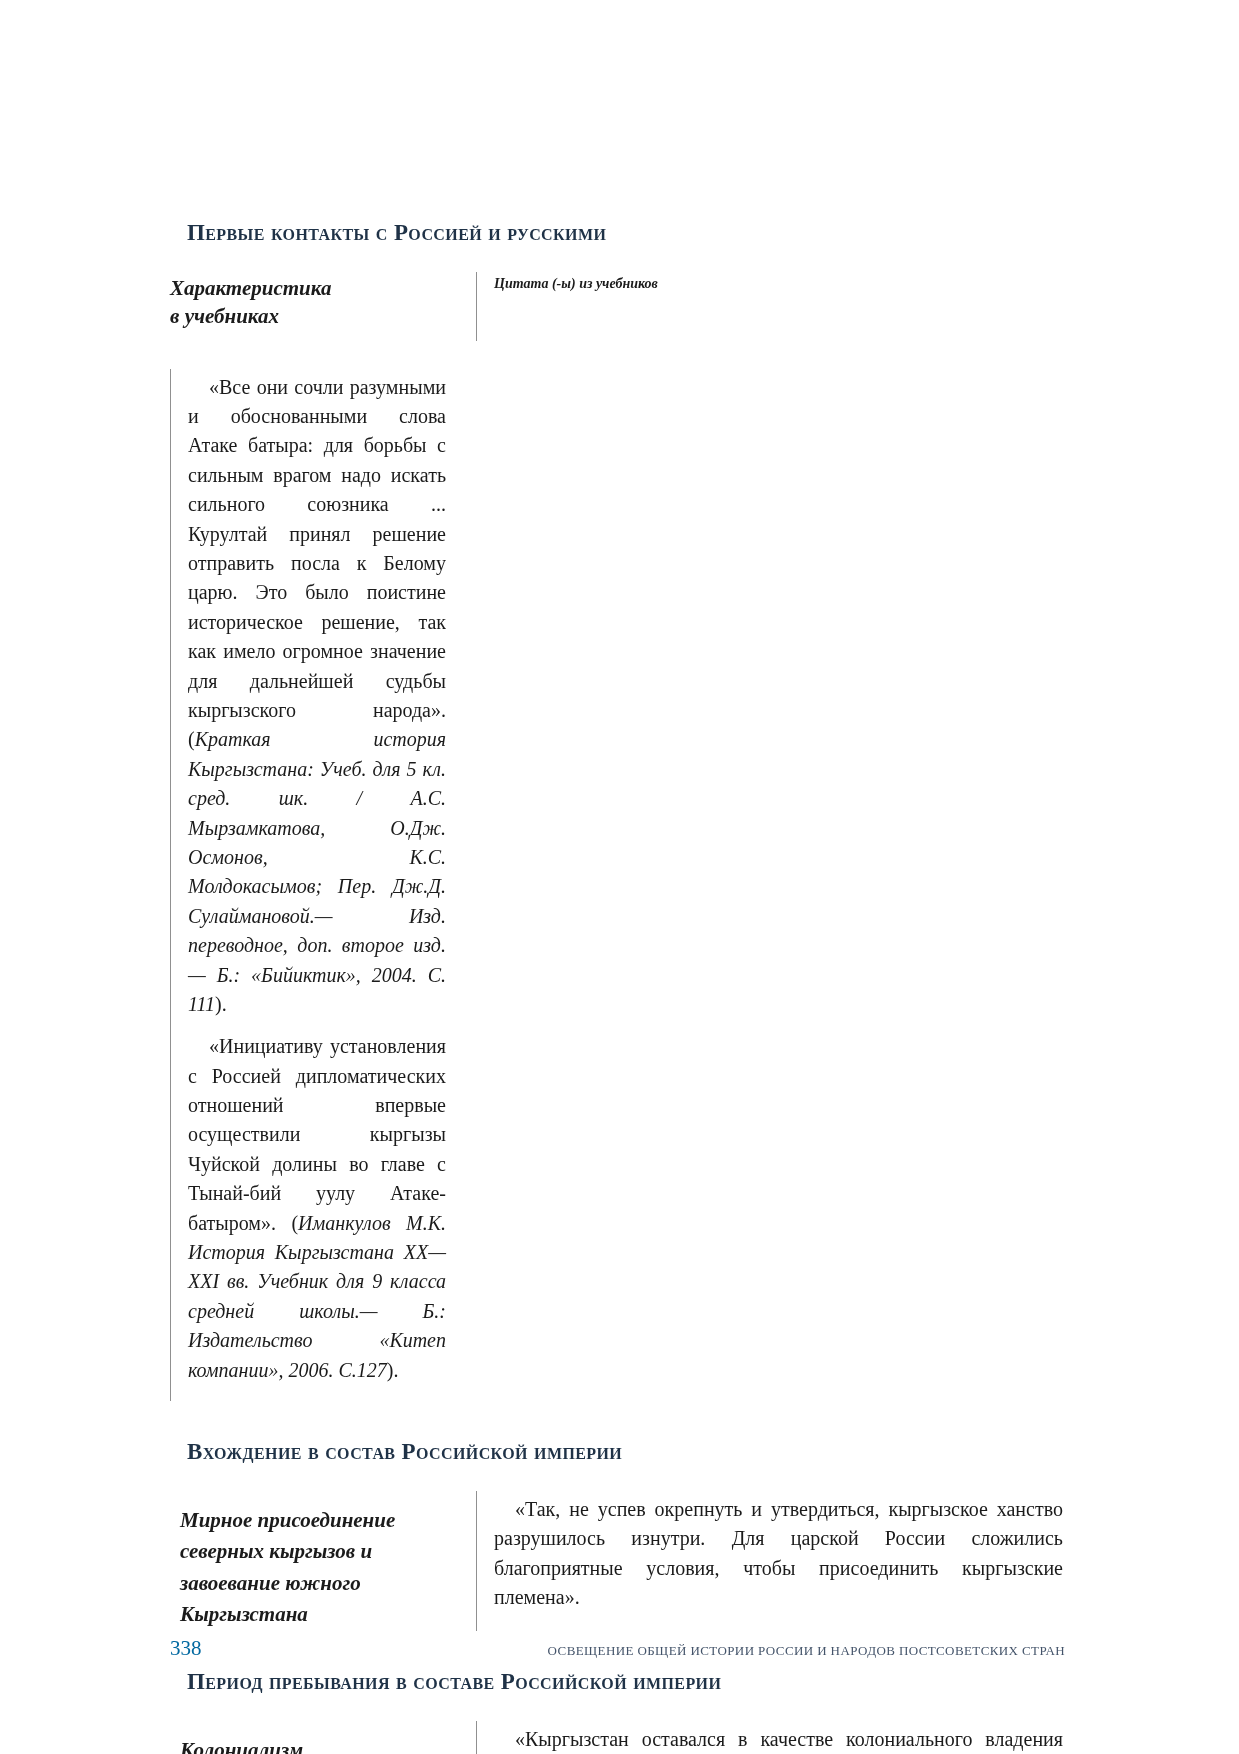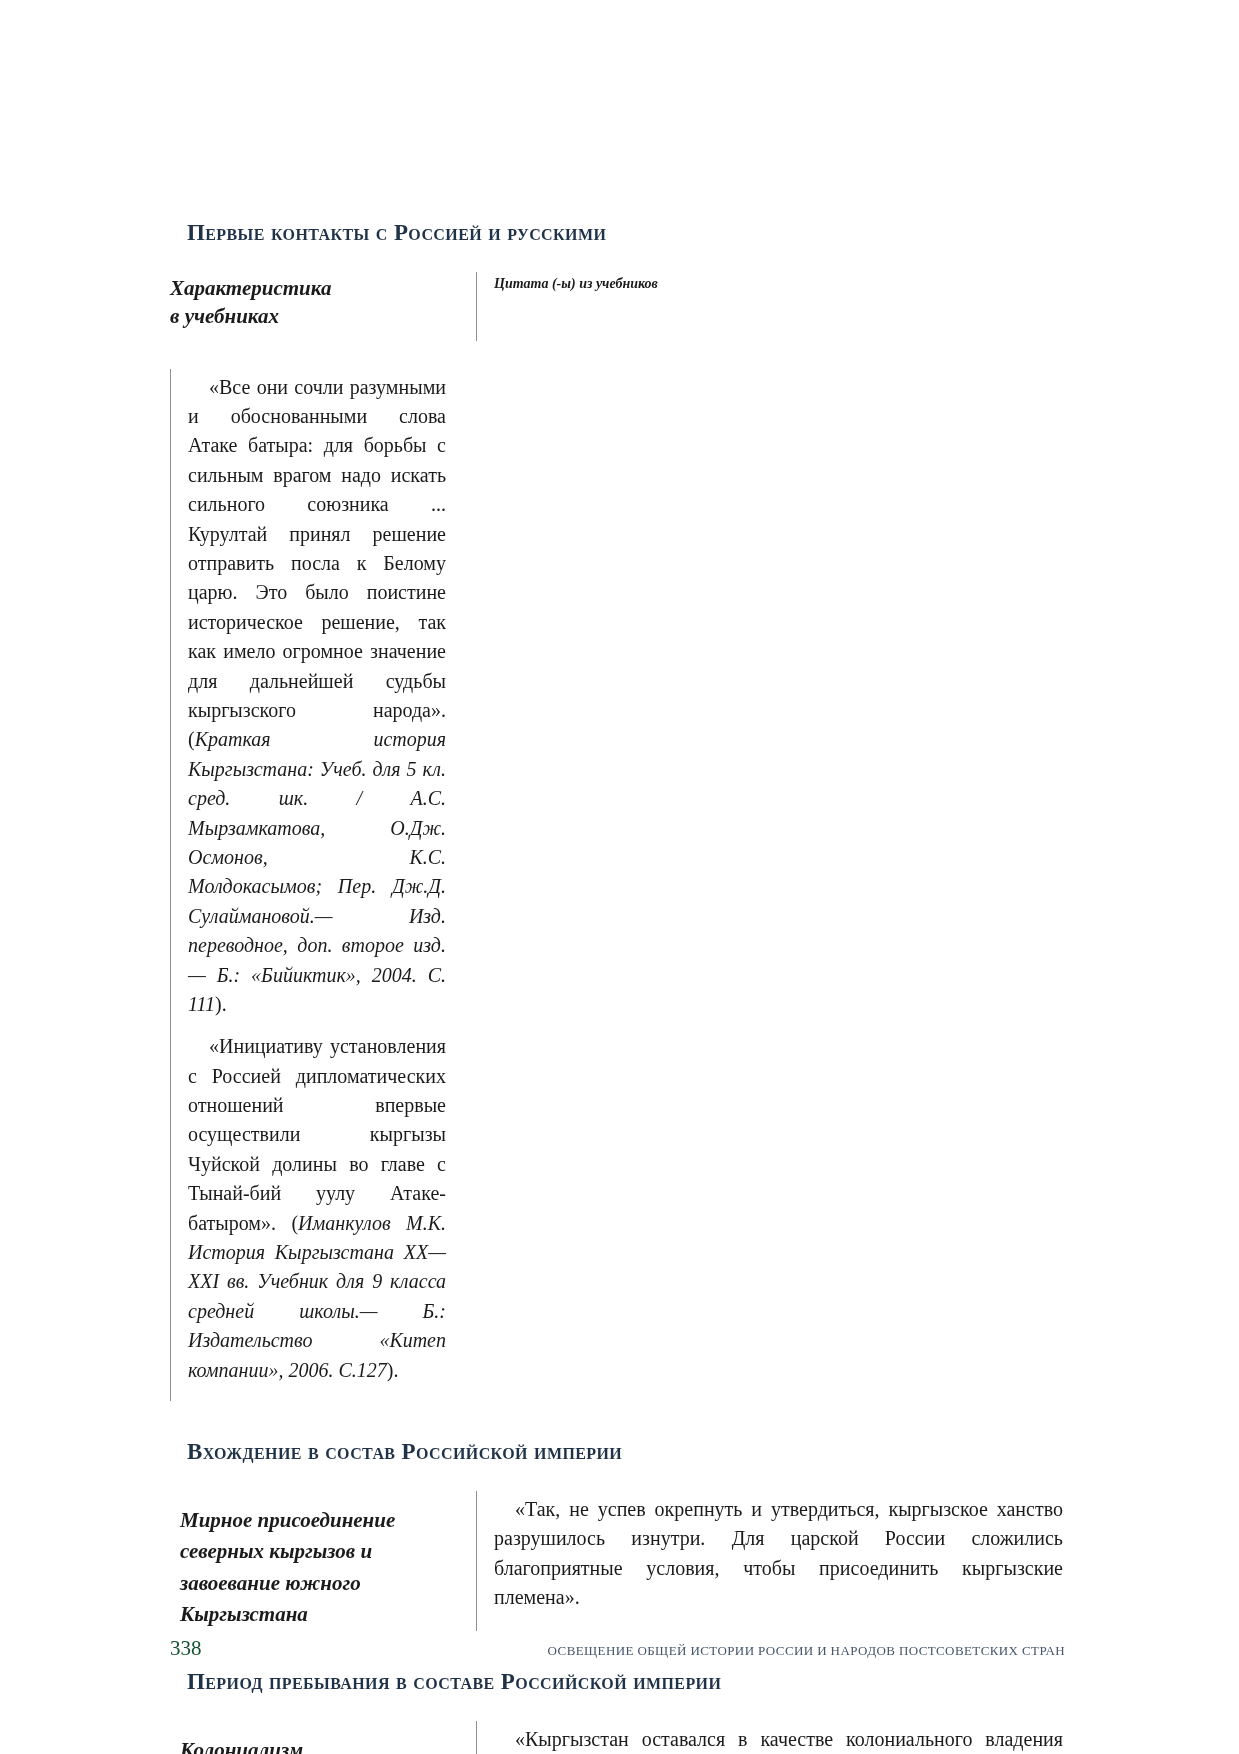--- a/index.html
+++ b/index.html
@@ -60,21 +60,21 @@
     line-height: 1.47;
   }
   .body-right .para:last-child { margin-bottom: 0; }
   .para .italic { font-style: italic; }
   .para .regular { font-style: normal; }
 
   .footer {
     position: absolute; left: 170px; right: 174px; top: 1636px;
     display: flex; justify-content: space-between; align-items: baseline;
   }
-  .page-number { font-size: 21px; color: #14532d; }
+  .page-number { font-size: 21px; color: #0369a1; }
   .running-title {
     font-size: 13px;
     color: var(--c-footer, #44546a);
     letter-spacing: 0.4px;
     margin-left: 37px;
   }
 </style>
 </head>
 <body>
 

